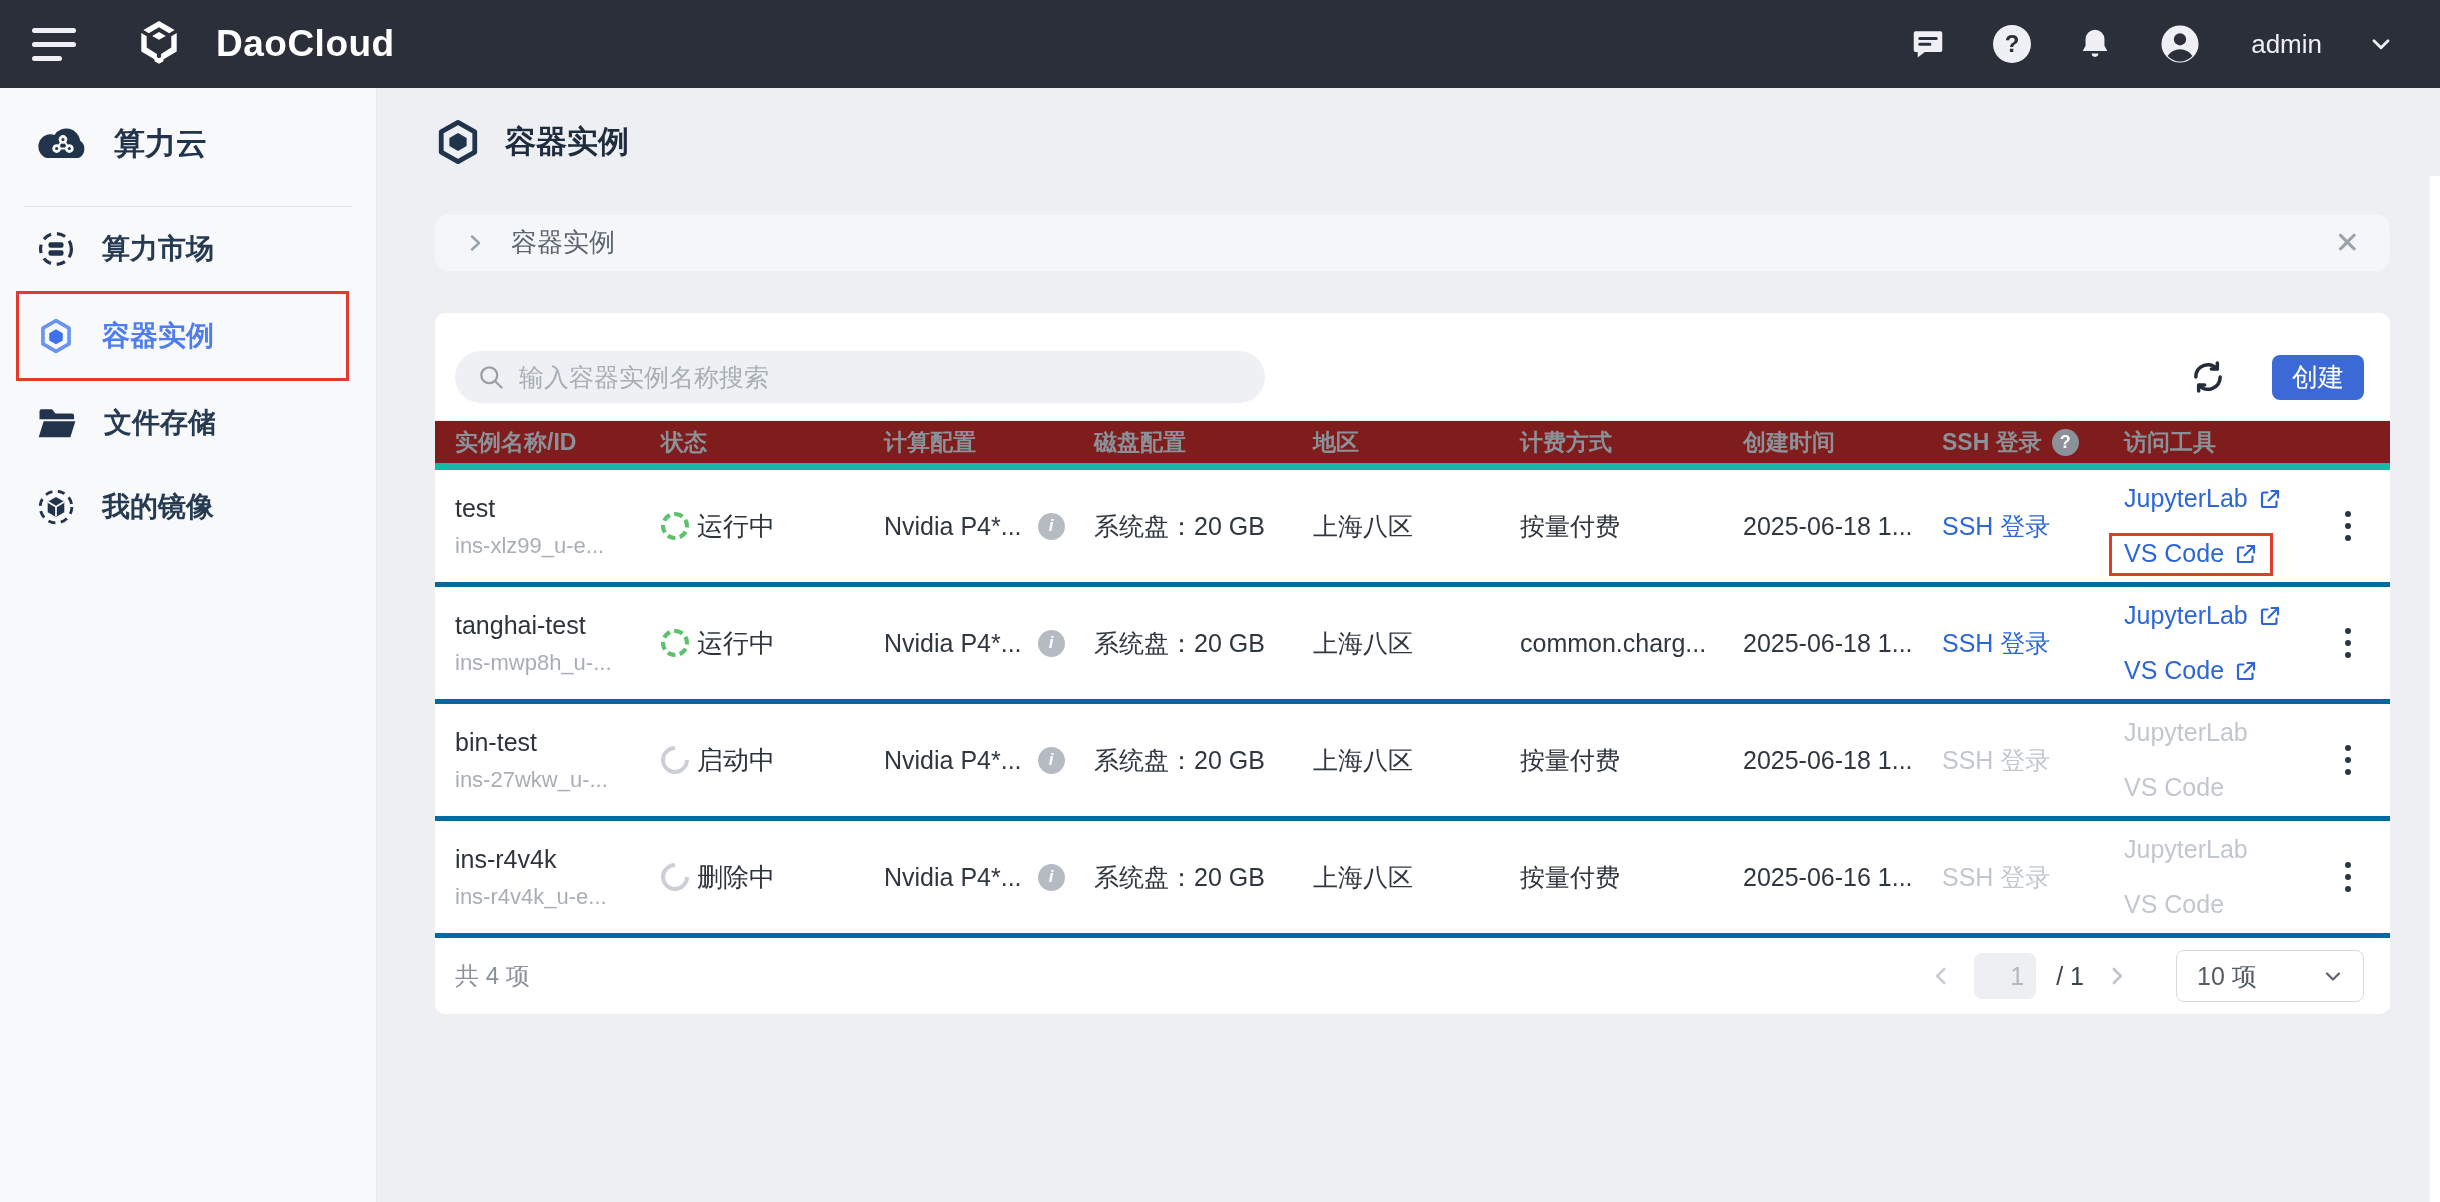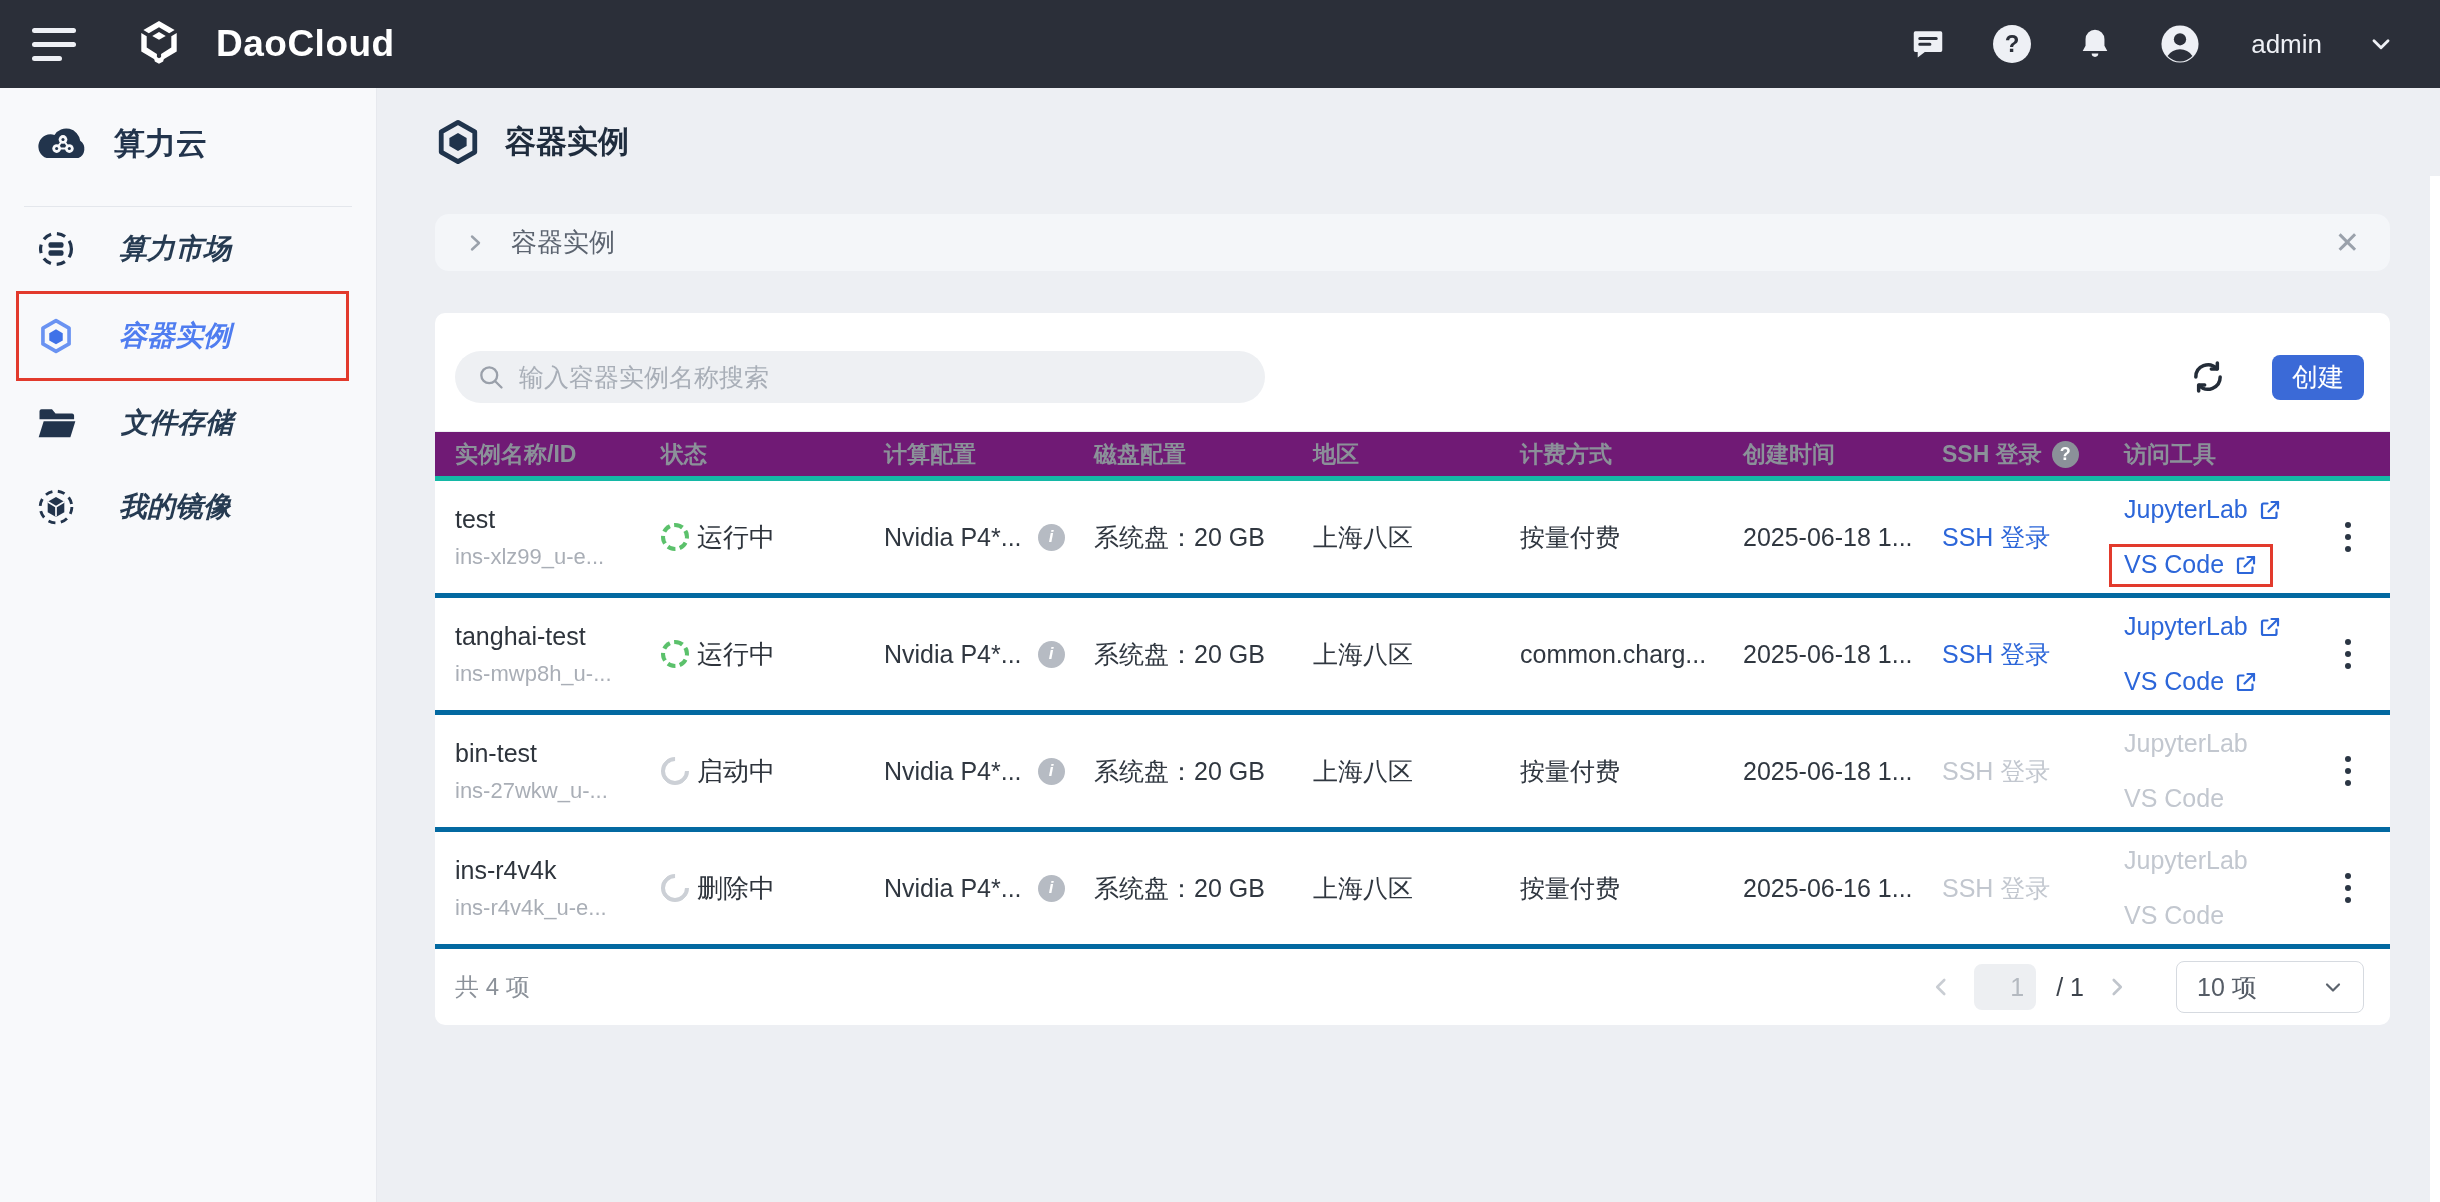--- a/index.html
+++ b/index.html
@@ -20,21 +20,21 @@
   .tb-icon { cursor:pointer; }
   .circle-q { width:38px; height:38px; border-radius:50%; background:#eef0f5; color:#2b2f39; font-weight:700; font-size:24px; display:flex; align-items:center; justify-content:center; cursor:pointer; }
   .user-name { color:#eef0f5; font-size:26px; margin-left:4px; }
 
   
   .layout { display:flex; height:1114px;border-radius:19px; }
   .sidebar { width:377px; background:#f8f9fb; border-right:1px solid #e7e9ee; flex:none; }
   .sidebar-header { margin:30px 0 0 34px; height:52px; display:flex; align-items:center; gap:22px; }
   .sidebar-title { font-size:31px; font-weight:700; color:#22344c; }
   .sidebar-divider { height:1px; background:#e4e7ec; margin:36px 24px 0 24px; }
-  .nav-item { height:84px; display:flex; align-items:center; gap:44px; padding-left:37px; font-size:28px; font-weight:600; color:#263b52; cursor:pointer;font-style:italic; }
+  .nav-item { height:84px; display:flex; align-items:center; gap:27px; padding-left:37px; font-size:28px; font-weight:600; color:#263b52; cursor:pointer; }
   .nav-red-box { border:3px solid #e23a2c; margin:0 27px 0 16px; }
   .nav-red-box .nav-item { height:84px; padding-left:18px; }
   .nav-item.active { color:#4f7df0; }
 
   .main { flex:1; padding:0 50px 0 58px; position:relative; }
   .page-head { margin-top:28px; height:52px; display:flex; align-items:center; gap:24px; }
   .page-head h1 { font-size:31px; font-weight:700; color:#1f2c3d; }
 
   .breadcrumb-bar { margin-top:46px; height:57px; background:#f4f6f9; border-radius:14px; display:flex; align-items:center; padding:0 30px 0 28px; }
   .breadcrumb-label { color:#5c6470; font-size:26px; margin-left:24px; }
@@ -43,21 +43,21 @@
   
   .card { margin-top:42px; background:#fff; border-radius:10px; padding-top:38px; }
   .toolbar { display:flex; align-items:center; padding:0 26px 0 20px; }
   .search-pill { width:810px; height:52px; background:#eef0f3; border-radius:26px; display:flex; align-items:center; padding:0 10px 0 22px; gap:14px; }
   .search-pill input { flex:1; border:none; outline:none; background:transparent; font-size:25px; color:#303740; font-family:inherit; }
   .search-pill input::placeholder { color:#a8aeb7; }
   .refresh-btn { margin-left:auto; cursor:pointer; }
   .create-btn { margin-left:44px; width:92px; height:45px; background:#3b6ad7; border:none; border-radius:8px; color:#fff; font-size:26px; font-family:inherit; cursor:pointer; }
 
   .grid-cols { display:grid; grid-template-columns:206px 223px 210px 219px 207px 223px 199px 182px 201px 1fr; align-items:center; padding:0 20px; }
-  .thead { margin-top:28px; height:50px; background:#701a75; border-top:1px solid #edeff2; border-bottom:5px solid #14b8a6; color:#8b9199; font-size:23px; font-weight:600; }
+  .thead { margin-top:17px; height:50px; background:#7f1d1d; border-top:1px solid #edeff2; border-bottom:7px solid #14b8a6; color:#8b9199; font-size:23px; font-weight:600; }
   .th { display:flex; align-items:center; gap:10px; }
   .help-dot { width:27px; height:27px; border-radius:50%; background:#8b9199; color:#fff; font-size:18px; font-weight:700; display:flex; align-items:center; justify-content:center; cursor:pointer; }
 
   .trow { height:117px; border-bottom:5px solid #0369a1; font-size:25px; color:#303740; }
   .inst-name { font-size:25px; color:#2e343c; }
   .inst-id { font-size:22px; color:#a9aeb6; margin-top:10px; }
   .status-cell { display:flex; align-items:center; gap:8px; font-size:26px; color:#2e343c; }
   .ring { width:28px; height:28px; border-radius:50%; flex:none; }
   .ring.running { border:4px dashed #5bc16b; }
   .ring.pending { border:4px solid #ccd0d6; border-right-color:transparent; transform:rotate(-45deg); }

